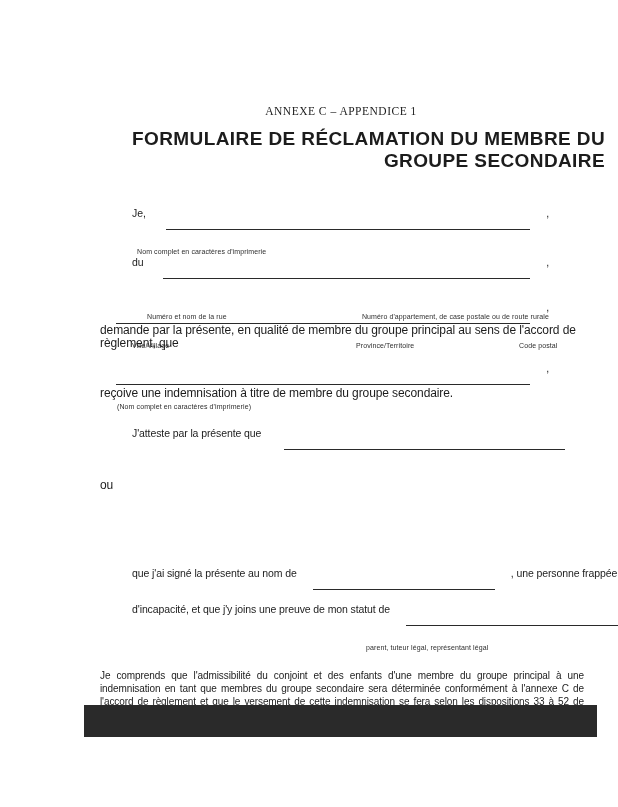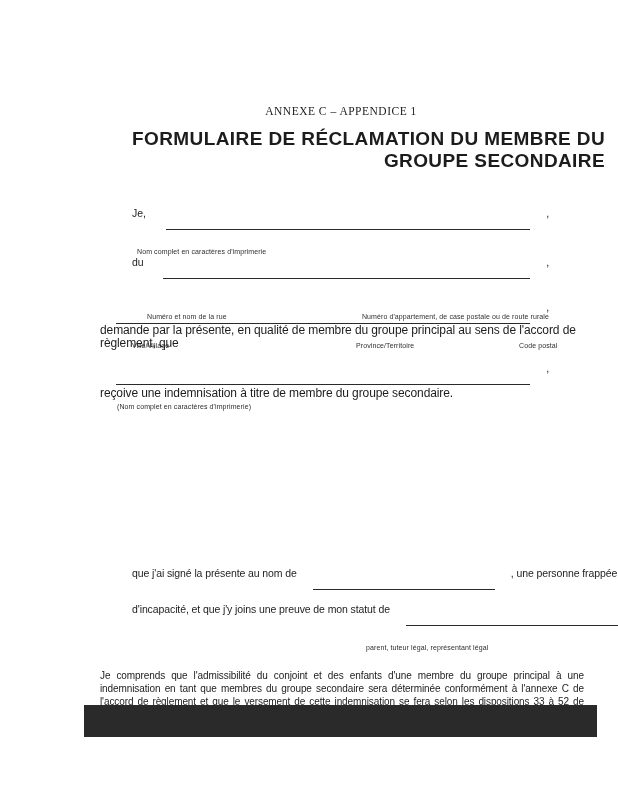--- a/index.html
+++ b/index.html
@@ -117,22 +117,29 @@
   <div class="row" style="top:304px">
     <div class="line">
       <span class="blank grow"></span>
       <span>,</span>
     </div>
     <div class="hint" style="margin-left:1px">(Nom complet en caractères d'imprimerie)</div>
   </div>
 
   <div class="text-line" style="top:339px">reçoive une indemnisation à titre de membre du groupe secondaire.</div>
 
+  <div class="row" style="top:369px">
+    <div class="line">
+      <span>J'atteste par la présente que</span>
+      <span class="blank grow gap-m"></span>
+    </div>
+  </div>
 
 
+  <div class="text-line" style="top:431px">ou</div>
 
 
   <div class="row" style="top:509px">
     <div class="line">
       <span>que j'ai signé la présente au nom de</span>
       <span class="blank" style="flex:0 0 182px"></span>
       <span>, une personne frappée</span>
     </div>
   </div>
 

